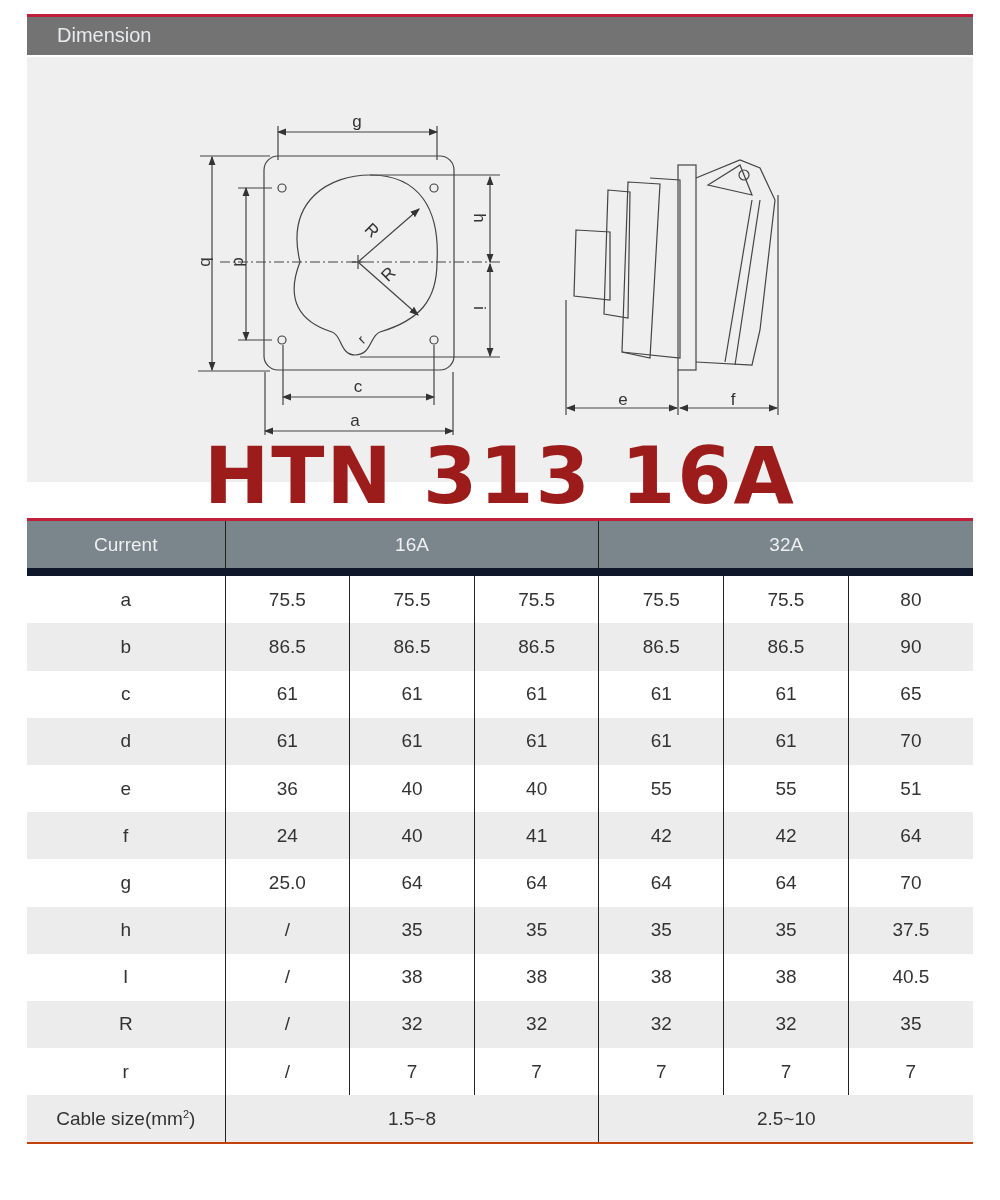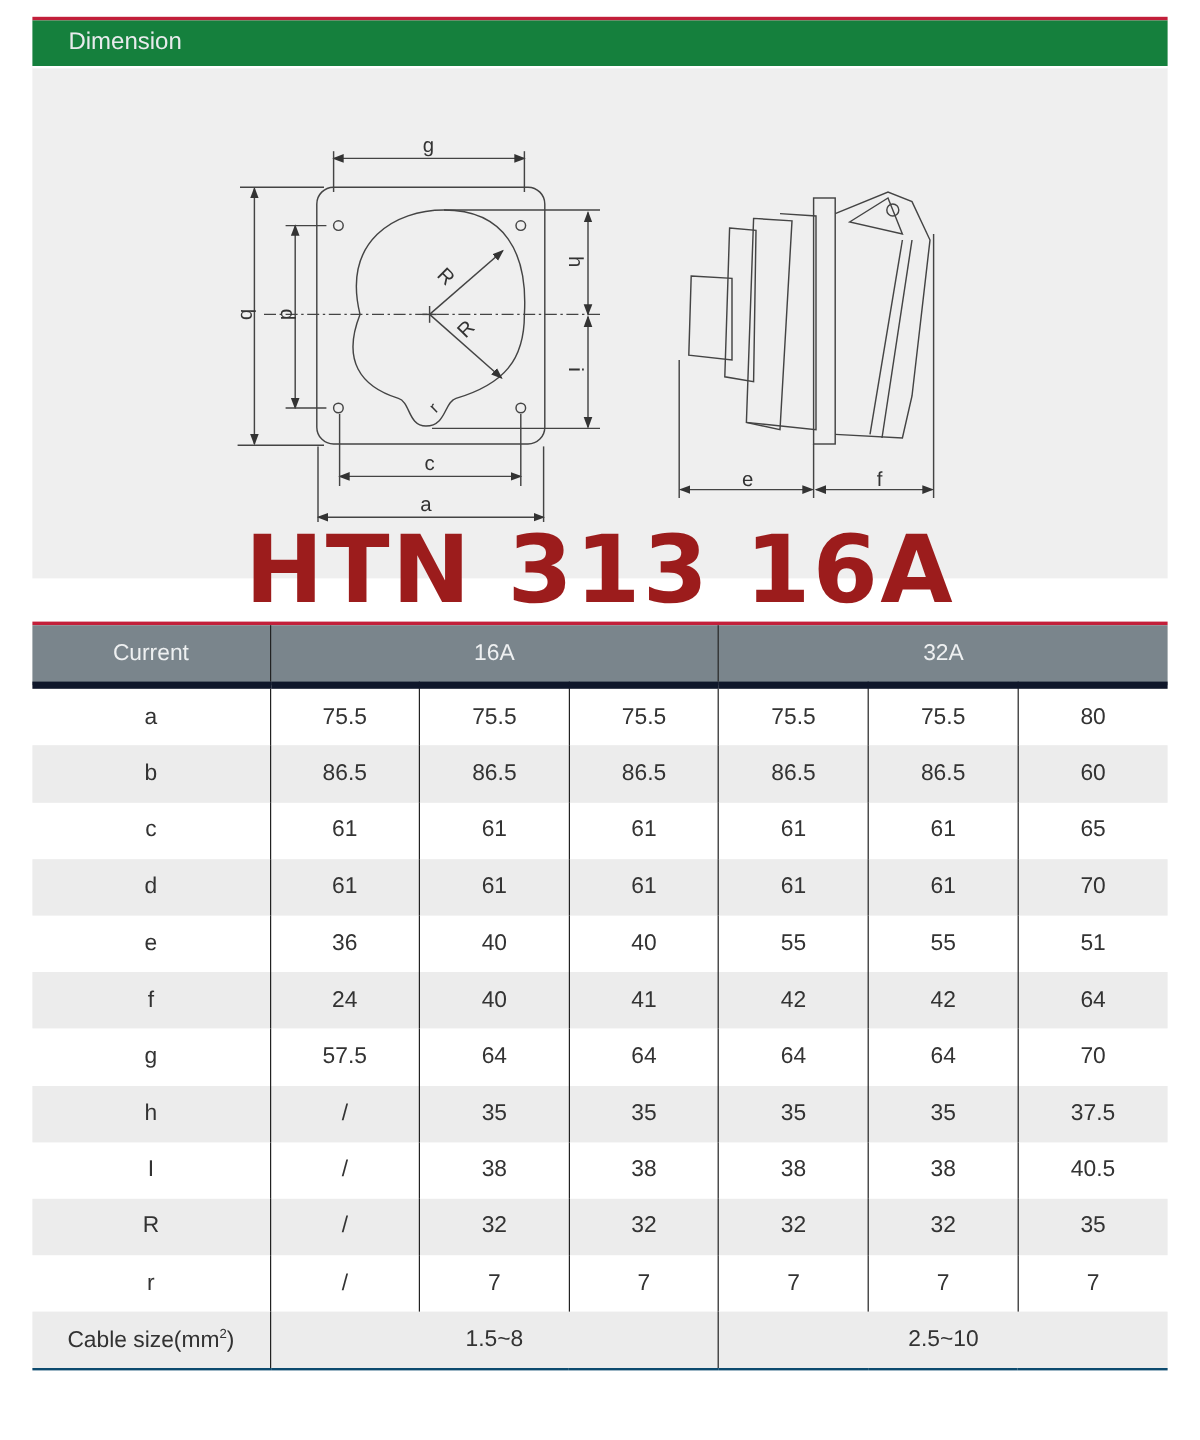--- a/index.html
+++ b/index.html
@@ -1,28 +1,28 @@
 <!DOCTYPE html>
 <html><head>
 <meta charset="utf-8">
 <style>
   html,body{margin:0;padding:0;background:#fff;}
   body{width:1000px;height:1200px;position:relative;overflow:hidden;font-family:"Liberation Sans",sans-serif;color:#333;}
   .redline{position:absolute;left:27px;width:946px;height:3px;background:#c21f3a;}
-  .section-bar{position:absolute;left:27px;top:17px;width:946px;height:38px;background:#15803d;}
+  .section-bar{position:absolute;left:27px;top:17px;width:946px;height:38px;background:#737373;}
   .section-bar span{position:absolute;left:30px;top:7px;font-size:20px;color:#e8ebed;}
   .diagram-area{position:absolute;left:27px;top:55px;width:946px;height:425px;background:#efefef;border-top:2px solid #fff;}
   .title{position:absolute;left:0;width:1000px;top:428px;text-align:center;font-family:"DejaVu Sans",sans-serif;font-weight:bold;font-size:78px;color:#9c1c1c;letter-spacing:2px;line-height:96px;}
   table{position:absolute;left:27px;top:521px;width:946px;border-collapse:collapse;table-layout:fixed;}
   td{text-align:center;font-size:19px;height:47.2px;padding:0;color:#333;}
   tr.hdr td{background:#7a858c;color:#eef0f1;font-size:19px;}
-  tr.hdr1 td{border-bottom:6px solid #0f172a;}
+  tr.hdr1 td{border-bottom:8px solid #0f172a;}
   tr.alt td{background:#ececec;}
   td.vl{border-left:1.5px solid #222;}
-  tr.last td{border-bottom:2px solid #0c4a6e;}
+  tr.last td{border-bottom:2px solid #c2410c;}
   sup{font-size:11px;}
   svg{position:absolute;left:0;top:0;}
 </style>
 </head>
 <body>
 
 <div class="redline" style="top:14px"></div>
 <div class="section-bar">
   <span>Dimension</span>
 </div>
@@ -132,21 +132,21 @@
         <td class="vl">75.5</td>
         <td class="vl">80</td>
       </tr>
       <tr class="alt">
         <td>b</td>
         <td class="vl">86.5</td>
         <td class="vl">86.5</td>
         <td class="vl">86.5</td>
         <td class="vl">86.5</td>
         <td class="vl">86.5</td>
-        <td class="vl">60</td>
+        <td class="vl">90</td>
       </tr>
       <tr>
         <td>c</td>
         <td class="vl">61</td>
         <td class="vl">61</td>
         <td class="vl">61</td>
         <td class="vl">61</td>
         <td class="vl">61</td>
         <td class="vl">65</td>
       </tr>
@@ -172,21 +172,21 @@
         <td>f</td>
         <td class="vl">24</td>
         <td class="vl">40</td>
         <td class="vl">41</td>
         <td class="vl">42</td>
         <td class="vl">42</td>
         <td class="vl">64</td>
       </tr>
       <tr>
         <td>g</td>
-        <td class="vl">57.5</td>
+        <td class="vl">25.0</td>
         <td class="vl">64</td>
         <td class="vl">64</td>
         <td class="vl">64</td>
         <td class="vl">64</td>
         <td class="vl">70</td>
       </tr>
       <tr class="alt">
         <td>h</td>
         <td class="vl">/</td>
         <td class="vl">35</td>

